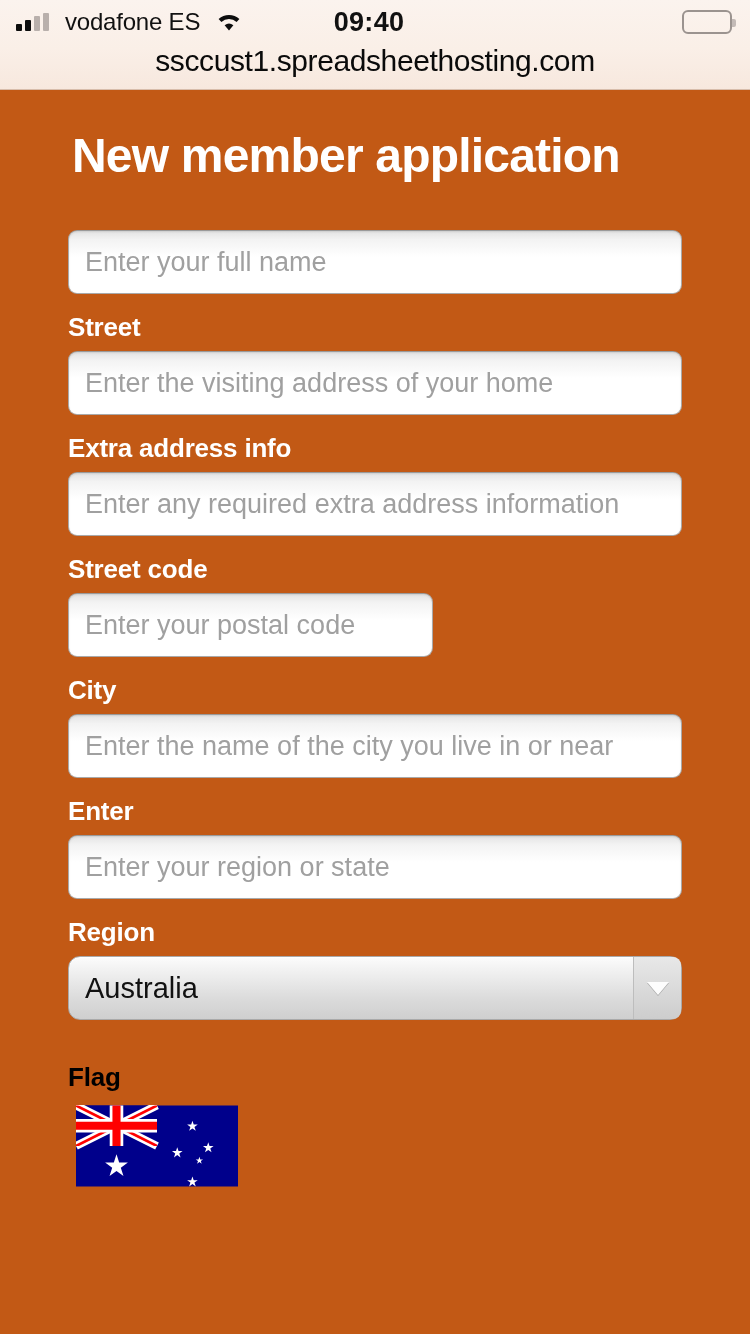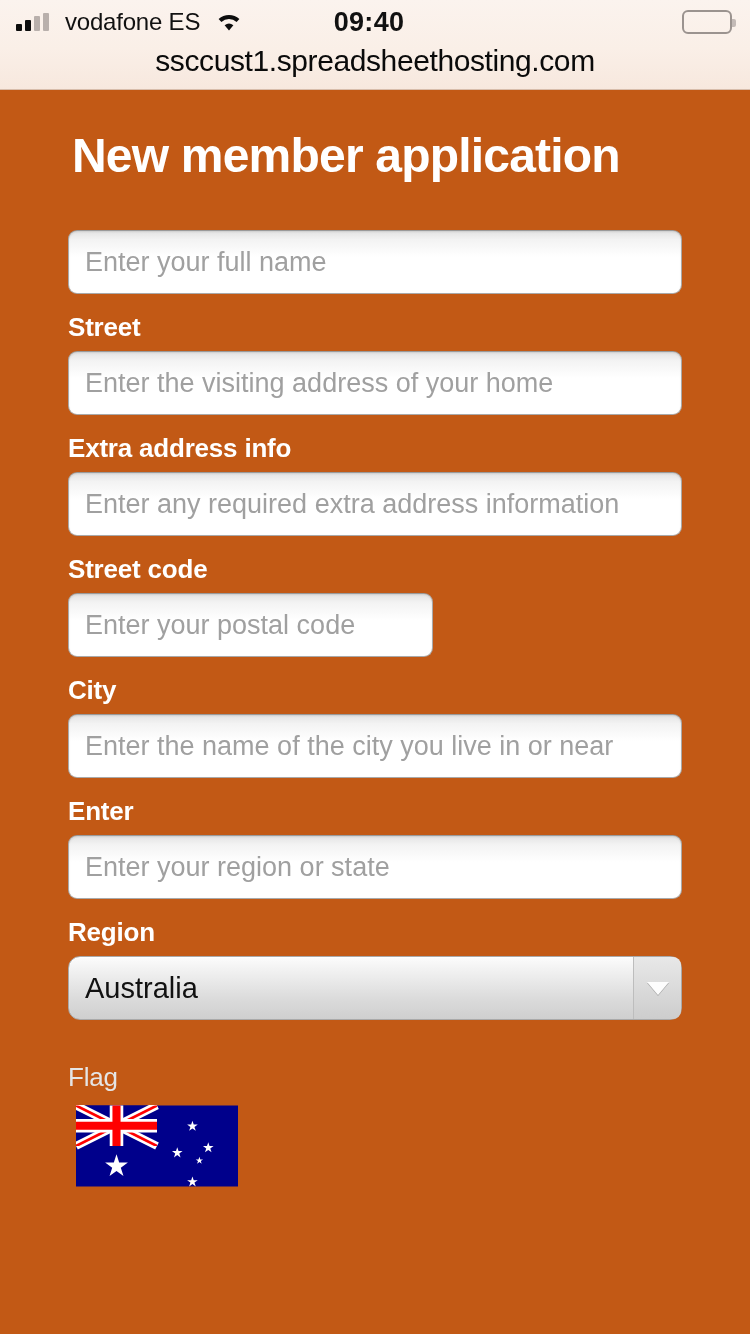--- a/index.html
+++ b/index.html
@@ -223,22 +223,22 @@
     border-right: 11px solid transparent;
     border-top: 13px solid #fdfdfd;
     filter: drop-shadow(0 1px 0 #a8a8a8);
   }
 
   
   .flag-block { margin-top: 44px; }
   .flag-label {
     display: block;
     font-size: 26px;
-    font-weight: normal;
-    color: #e5e5e5;
+    font-weight: bold;
+    color: #000000;
     line-height: 1;
     margin-bottom: 15px;
     letter-spacing: -0.2px;
   }
   .flag-img {
     display: block;
     margin-left: 8px;
     width: 162px;
     height: 82px;
   }

